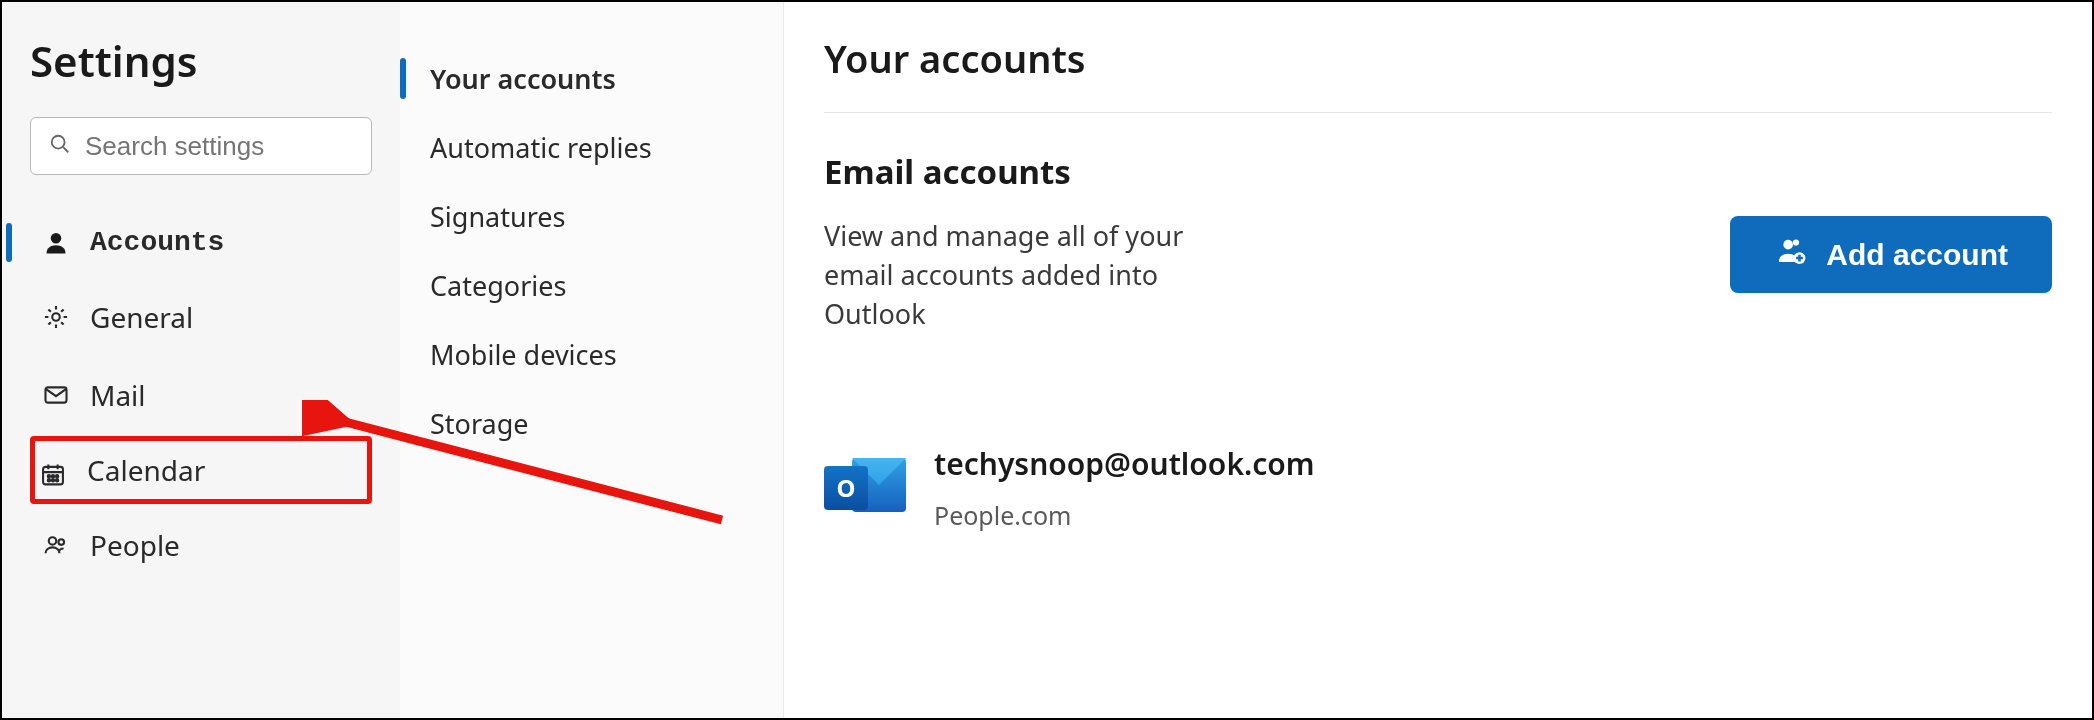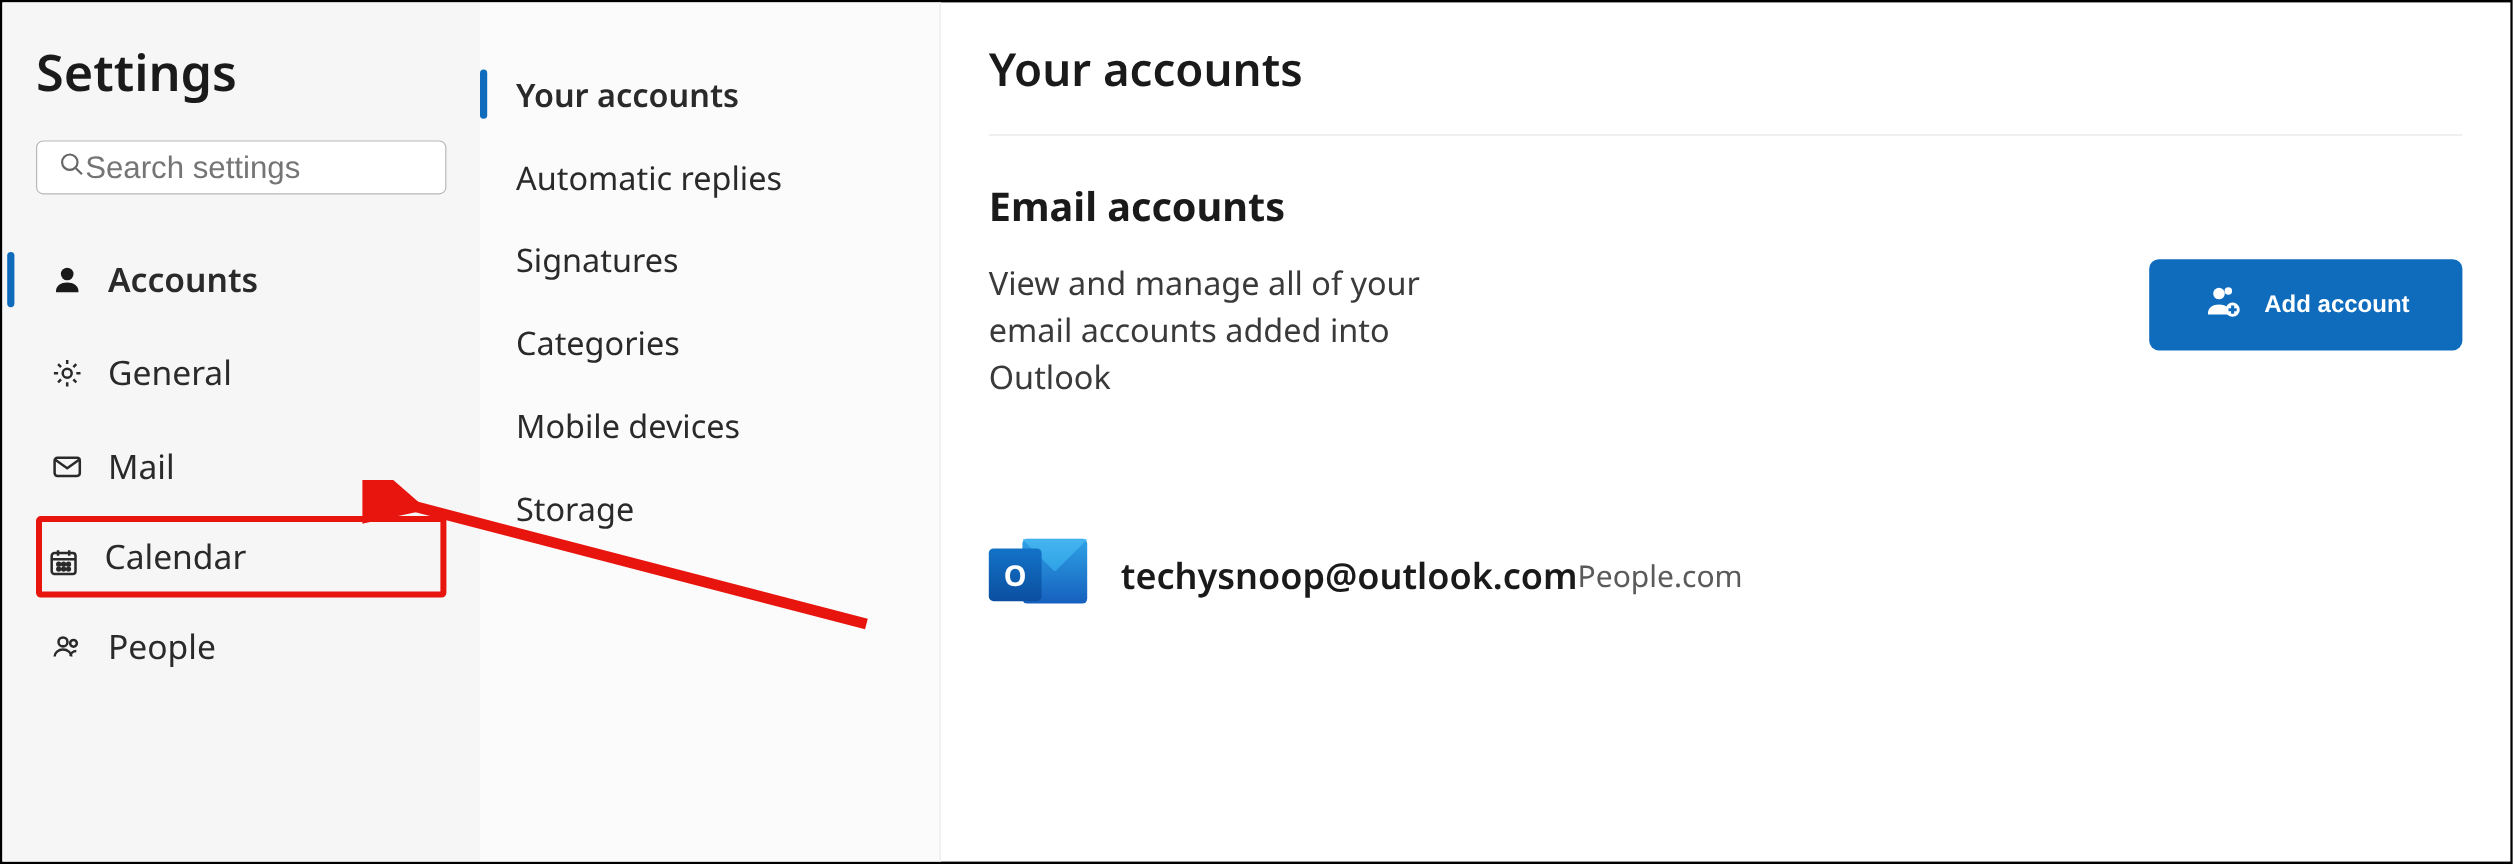--- a/index.html
+++ b/index.html
@@ -29,25 +29,26 @@
   }
   .settings-title {
     font-size: 42px;
     font-weight: 600;
     color: #1a1a1a;
     margin-bottom: 28px;
   }
   .search-box {
     display: flex;
     align-items: center;
+    gap: 14px;
     background: #fff;
     border: 1px solid #b8b8b8;
     border-radius: 6px;
     padding: 12px 18px;
-    height: 45px;
+    height: 58px;
     margin-bottom: 34px;
   }
   .search-box input {
     border: none;
     outline: none;
     font-size: 26px;
     color: #666;
     background: transparent;
     width: 100%;
   }
@@ -67,21 +68,21 @@
   .nav-item.active::before {
     content: "";
     position: absolute;
     left: -28px;
     top: 10px;
     bottom: 10px;
     width: 6px;
     background: #0f6cbd;
     border-radius: 3px;
   }
-  .nav-item.active { font-weight: 600; }
+  .nav-item.active { font-weight: 600; font-family: Liberation Mono, monospace; }
   .nav-item .icon { width: 32px; display: flex; justify-content: center; }
   .nav-item.highlighted {
     border: 5px solid #e8150f;
     border-radius: 4px;
     padding: 10px 4px 10px 2px;
     align-items: flex-end;
   }
 
   
   .col-mid {
@@ -140,21 +141,21 @@
     line-height: 1.45;
     color: #3a3a3a;
     max-width: 380px;
   }
   .add-btn {
     background: #0f6cbd;
     color: #fff;
     border: none;
     border-radius: 8px;
     padding: 18px 44px;
-    font-size: 20px;
+    font-size: 30px;
     font-weight: 600;
     display: flex;
     align-items: center;
     gap: 18px;
     cursor: pointer;
     margin-left: auto;
   }
   .account-row {
     display: flex;
     align-items: center;
@@ -185,21 +186,21 @@
     width: 44px; height: 44px;
     background: linear-gradient(180deg, #1373c7 0%, #0b4ea0 100%);
     border-radius: 4px;
     display: flex;
     align-items: center;
     justify-content: center;
     color: #fff;
     font-weight: 700;
     font-size: 24px;
   }
-  .account-meta { display: flex; flex-direction: row; }
+  .account-meta { display: flex; flex-direction: column; gap: 10px; }
   .account-email { font-size: 30px; font-weight: 600; color: #1a1a1a; }
   .account-provider { font-size: 25px; color: #5a5a5a; margin-top: 4px; }
   .manage-btn {
     margin-left: auto;
     background: #fff;
     border: 1px solid #c8c8c8;
     border-radius: 6px;
     padding: 14px 34px;
     font-size: 27px;
     cursor: pointer;

